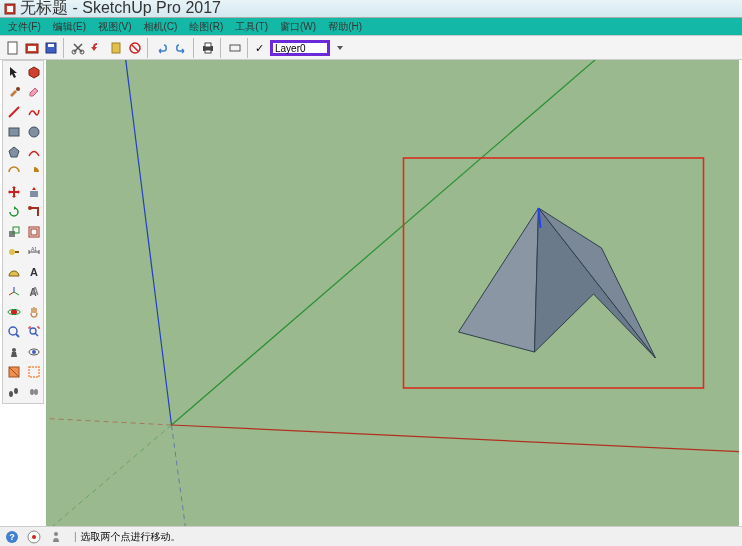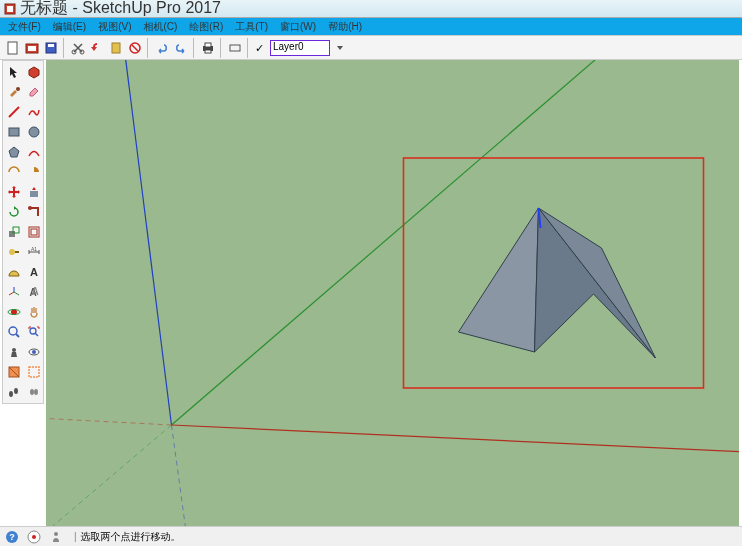--- a/index.html
+++ b/index.html
@@ -2,28 +2,28 @@
 <html><head>
 <meta charset="utf-8">
 <style>
   * { box-sizing: border-box; margin: 0; padding: 0; }
   body { width: 742px; height: 546px; font-family: "Microsoft YaHei", sans-serif; font-size: 11px; background: #fff; overflow: hidden; position: relative; }
   
   .title-bar { height: 18px; background: linear-gradient(#e8f4f8, #d4e8f0); display: flex; align-items: center; padding: 0 4px; border-bottom: 1px solid #aaa; }
   .title-icon { width: 12px; height: 12px; margin-right: 4px; display: inline-flex; align-items: center; justify-content: center; }
   .title-text { font-size: 16px; color: #333; text-align: right; }
   
-  .menu-bar { height: 18px; background: #0ea5e9; display: flex; align-items: center; padding: 0 2px; border-bottom: 1px solid #ccc; }
+  .menu-bar { height: 18px; background: #14b8a6; display: flex; align-items: center; padding: 0 2px; border-bottom: 1px solid #ccc; }
   .menu-item { padding: 2px 6px; font-size: 10px; color: #333; cursor: pointer; }
   
   .toolbar-top { height: 24px; background: #f4f4f4; display: flex; align-items: center; padding: 0 4px; border-bottom: 1px solid #ccc; gap: 1px; }
   .tb-btn { width: 18px; height: 18px; display: flex; align-items: center; justify-content: center; cursor: pointer; border: 1px solid transparent; }
   .tb-sep { width: 3px; height: 20px; border-left: 1px solid #bbb; margin: 0 2px; }
   .layer-check { width: 12px; height: 12px; margin: 0 2px; }
-  .layer-select { height: 16px; font-size: 10px; width: 60px; border: 1px solid #6d28d9; background: #fff; padding: 0 2px; }
+  .layer-select { height: 16px; font-size: 10px; width: 60px; border: 3px solid #6d28d9; background: #fff; padding: 0 2px; }
   
   .main-area { position: absolute; top: 60px; left: 46px; right: 3px; bottom: 20px; background: #9bb98f; overflow: hidden; }
   .viewport-svg { width: 100%; height: 100%; display: block; }
   
   .toolbox-left { position: absolute; top: 60px; left: 2px; width: 42px; background: #f4f4f4; border: 1px solid #ccc; padding: 2px; display: grid; grid-template-columns: 18px 18px; gap: 2px; }
   .tool-btn { width: 18px; height: 18px; display: flex; align-items: center; justify-content: center; cursor: pointer; border: 1px solid transparent; font-size: 12px; }
   
   .status-bar { position: absolute; bottom: 0; left: 0; right: 0; height: 20px; background: #f0f0f0; border-top: 1px solid #ccc; display: flex; align-items: center; padding: 0 4px; font-size: 10px; }
   .status-icon { width: 16px; height: 16px; margin-right: 6px; display: flex; align-items: center; justify-content: center; }
   .status-sep { color: #888; margin: 0 4px; }

